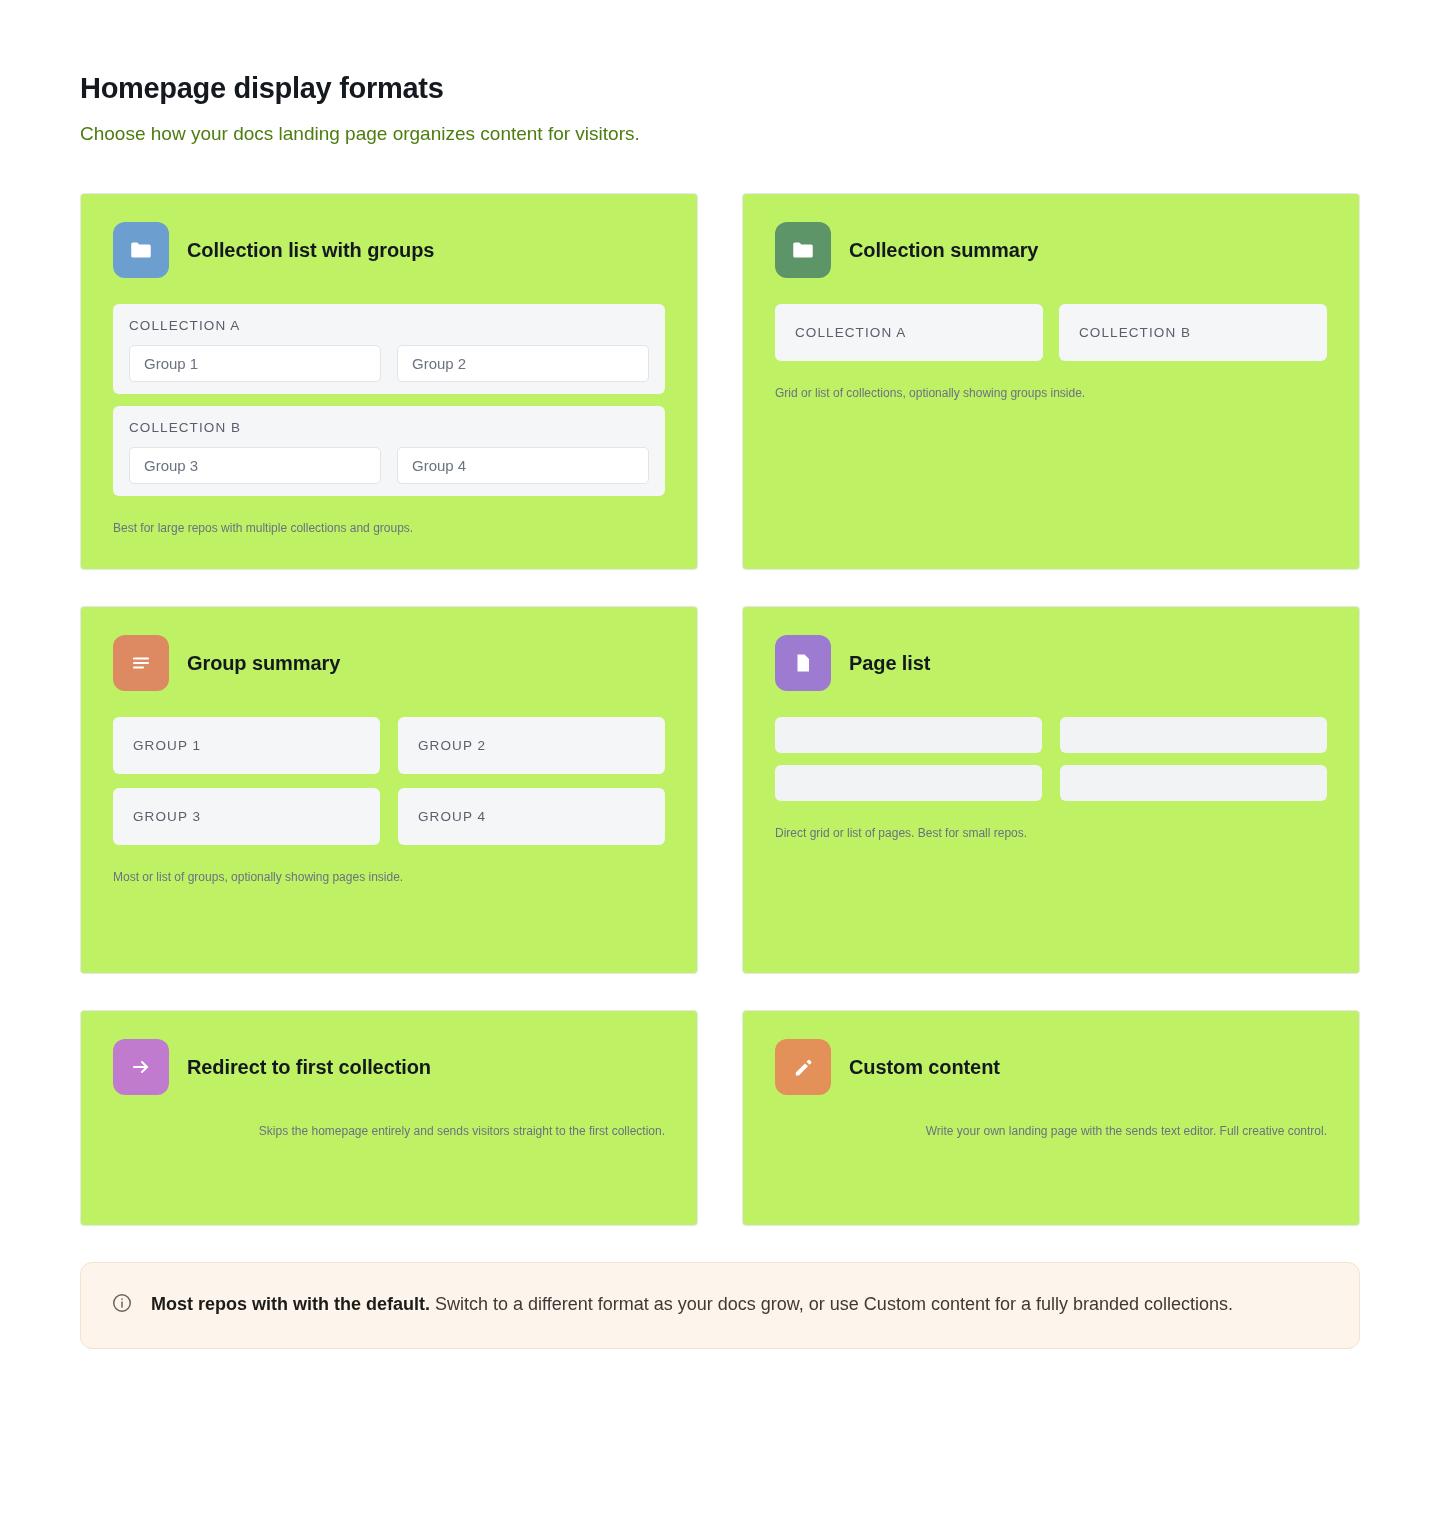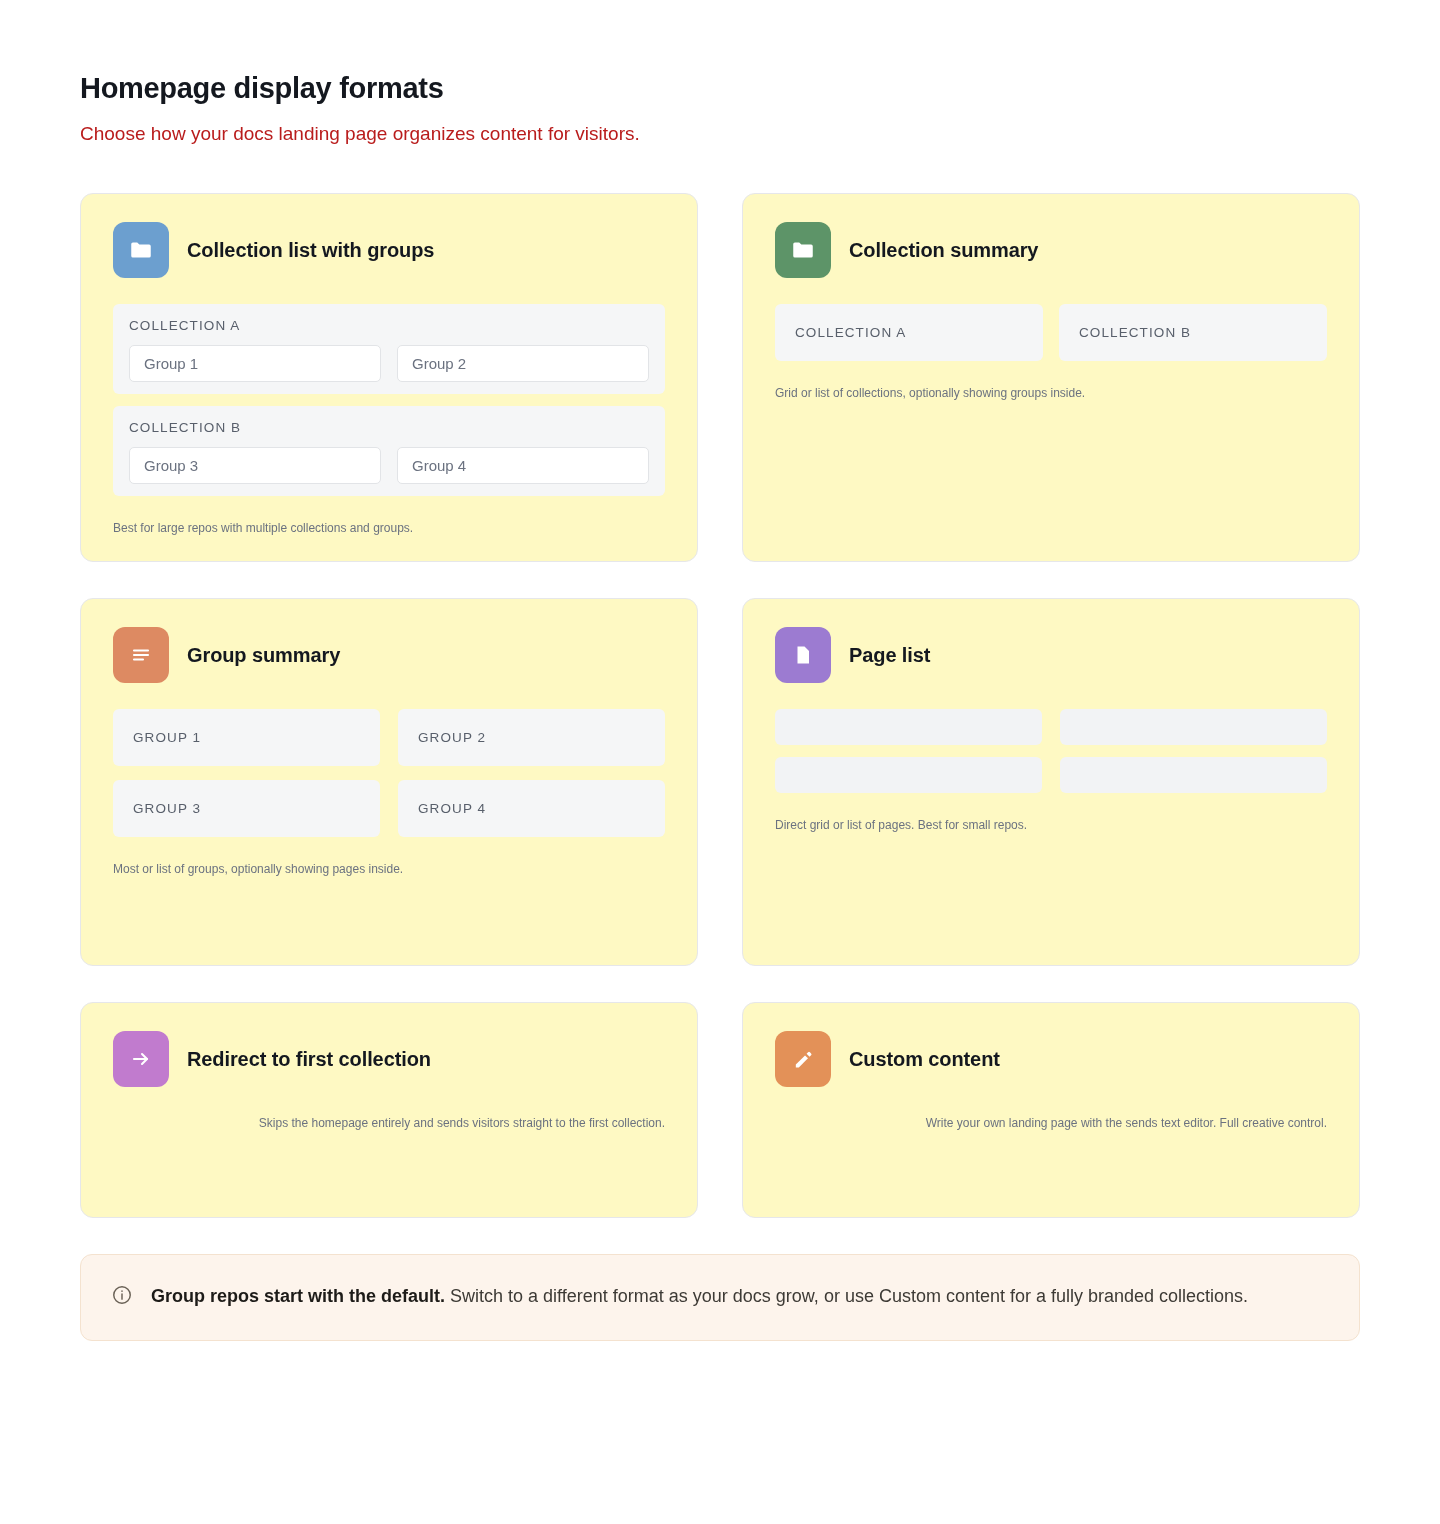--- a/index.html
+++ b/index.html
@@ -20,36 +20,36 @@
   }
   .page-title {
     font-size: 29px;
     font-weight: 700;
     letter-spacing: -0.3px;
     margin: 0 0 18px 0;
     color: #14181f;
   }
   .page-subtitle {
     font-size: 19px;
-    color: #b91c1c;
+    color: #4d7c0f;
     margin: 0 0 48px 0;
     font-weight: 400;
   }
 
   .grid {
     display: grid;
     grid-template-columns: 1fr 1fr;
     gap: 36px 44px;
   }
 
   .card {
     border: 1px solid #e6e7ea;
-    border-radius: 13px;
-    background: #fef9c3;
-    padding: 28px 32px 22px 32px;
+    border-radius: 4px;
+    background: #bef264;
+    padding: 28px 32px 30px 32px;
   }
   .card.row2 { min-height: 368px; }
   .card.row3 { min-height: 216px; }
 
   .card-head {
     display: flex;
     align-items: center;
     gap: 18px;
     margin-bottom: 26px;
   }
@@ -291,17 +291,17 @@
 
   <div class="callout">
     <div class="callout-icon">
       <svg width="22" height="22" viewBox="0 0 24 24" fill="none" stroke="#6b6257" stroke-width="1.6">
           <circle cx="12" cy="12" r="9"></circle>
           <line x1="12" y1="11" x2="12" y2="16.5" stroke-linecap="round"></line>
           <circle cx="12" cy="7.8" r="0.9" fill="#6b6257" stroke="none"></circle>
         </svg>
     </div>
     <div class="callout-text">
-      <b>Group repos start with the default.</b><span> Switch to a different format as your docs grow, or use Custom content for a fully branded collections.</span>
+      <b>Most repos with with the default.</b><span> Switch to a different format as your docs grow, or use Custom content for a fully branded collections.</span>
     </div>
   </div>
 
 </div>
 
 </body></html>

